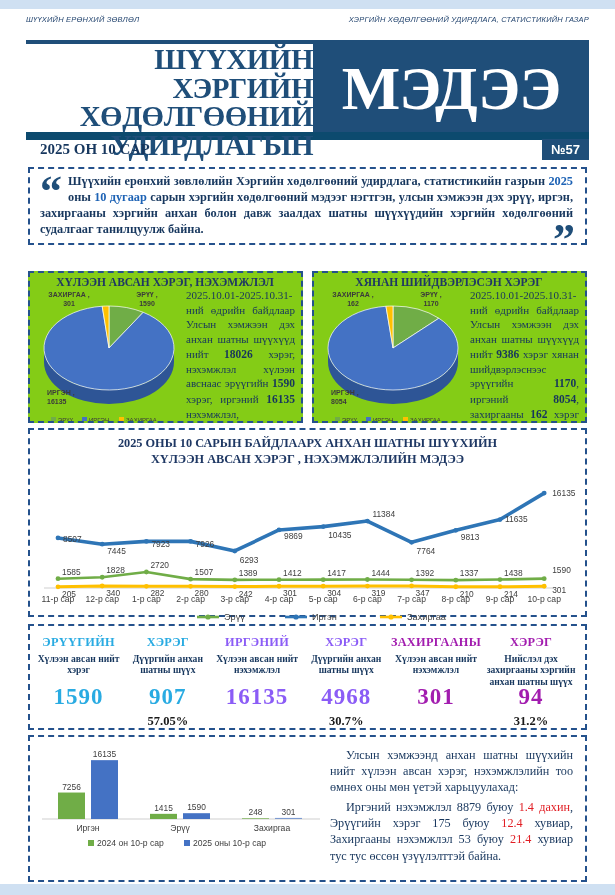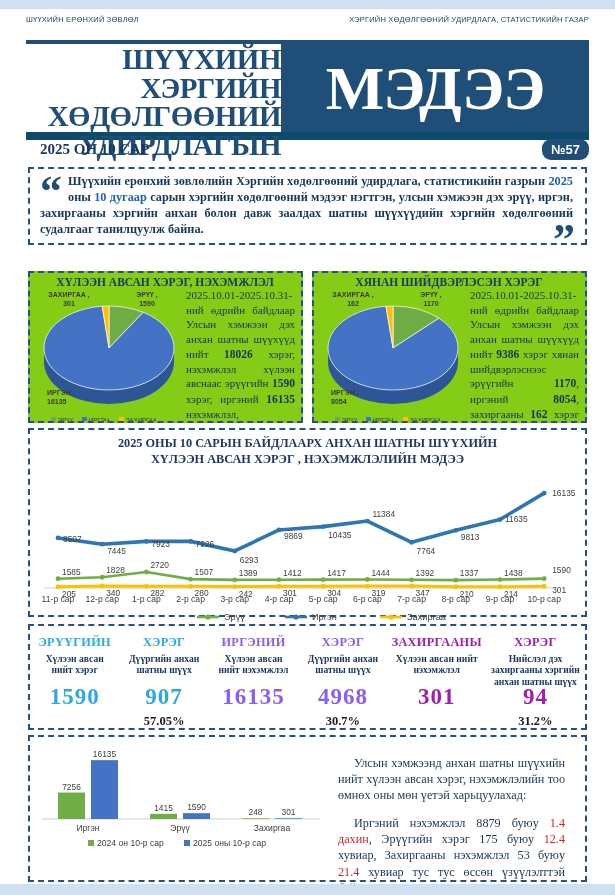--- a/index.html
+++ b/index.html
@@ -3,70 +3,70 @@
 <meta charset="utf-8">
 <style>
   html,body{margin:0;padding:0;background:#fff;}
   .sheet{position:relative;width:615px;height:895px;background:#ffffff;overflow:hidden;
          font-family:"Liberation Serif",serif;}
   .strip{position:absolute;left:0;width:615px;background:#cfe0f2;}
   .strip.top{top:0;height:9px;}
   .strip.bottom{bottom:0;height:11px;}
 
   .meta-row{position:absolute;top:15px;left:26px;right:26px;display:flex;justify-content:space-between;
-            font-family:"Liberation Sans",sans-serif;font-size:7.5px;color:#24456f;letter-spacing:.2px;}
+            font-family:"Liberation Sans",sans-serif;font-size:7.5px;color:#24456f;letter-spacing:.2px;font-style:italic;}
 
   .masthead{position:absolute;top:40px;left:26px;right:26px;height:88px;display:flex;
             border-top:4px solid #1f4e79;border-bottom:8px solid #0c4a6e;}
   .mast-left{flex:1;text-align:right;color:#1f4e79;font-weight:bold;font-size:29px;line-height:28.5px;
              letter-spacing:-.5px;padding-top:1px;}
-  .mast-box{width:308px;background:#1f4e79;color:#fff;display:flex;align-items:center;justify-content:center;
+  .mast-box{width:276px;background:#1f4e79;color:#fff;display:flex;align-items:center;justify-content:center;
             font-weight:bold;font-size:62px;letter-spacing:-1px;}
 
   .period-row{position:absolute;top:139px;left:26px;right:26px;display:flex;justify-content:space-between;align-items:center;gap:47px;}
   .period{font-size:15px;font-weight:bold;color:#17375e;padding-left:14px;}
   .issue{background:#1f4e79;color:#fff;font-weight:bold;font-size:13px;padding:3px 9px;
-         font-family:"Liberation Sans",sans-serif;border-radius:9px;}
+         font-family:"Liberation Sans",sans-serif;}
 
   .box-dashed{border:2px dashed #24518c;box-sizing:border-box;}
 
   .intro{position:absolute;top:167px;left:28px;right:28px;height:78px;padding:5px 12px 4px 10px;color:#17375e;}
   .intro p{margin:0;font-size:12.3px;line-height:1.3;text-align:justify;font-weight:bold;}
   .oq{float:left;font-size:44px;line-height:.55;color:#1f4e79;font-weight:bold;margin:6px 6px 0 0;}
   .cq{position:absolute;right:10px;bottom:-8px;font-size:44px;color:#1f4e79;font-weight:bold;line-height:.5;}
   .hl-blue{color:#1e63b5;}
 
   .pie-row{position:absolute;top:251px;left:28px;right:28px;height:172px;display:flex;gap:9px;}
   .pie-box{flex:1;padding:3px 6px 2px 5px;overflow:hidden;background:#84cc16;margin-top:20px;}
   .box-title{text-align:center;font-weight:bold;color:#1f3864;font-size:11.5px;}
   .pie-box svg{float:left;margin:0 3px 0 0;}
   .pie-text{margin:0;font-size:11px;line-height:1.33;text-align:justify;color:#17365d;}
   .pie-text b{font-size:11.5px;}
 
   .line-box{position:absolute;top:428px;left:28px;right:28px;height:189px;padding-top:6px;text-align:center;}
   .line-box .box-title{font-size:12.3px;line-height:1.3;}
 
-  .stats-box{position:absolute;top:624px;left:28px;right:28px;height:106px;display:flex;gap:8px;
+  .stats-box{position:absolute;top:624px;left:28px;right:28px;height:106px;display:flex;gap:0;
              padding:9px 4px 0 4px;}
   .stat-col{flex:1;text-align:center;}
   .stat-col.wide{flex:1.12;}
   .stat-head{font-size:12.3px;font-weight:bold;letter-spacing:.3px;}
   .stat-sub{font-size:9.6px;font-weight:bold;color:#17375e;line-height:1.18;height:31px;padding-top:3px;}
   .stat-value{font-size:23px;font-weight:bold;letter-spacing:1px;}
   .stat-pct{font-size:12.5px;font-weight:bold;color:#1a1a1a;margin-top:4px;}
   .c-cyan .stat-head,.c-cyan .stat-value{color:#29abe2;}
   .c-red .stat-head,.c-red .stat-value{color:#8b5cf6;}
   .c-green .stat-head,.c-green .stat-value{color:#a21caf;}
 
   .compare-box{position:absolute;top:735px;left:28px;right:28px;height:147px;padding:4px 8px 2px 6px;}
   .compare-box .box-title{font-size:12.3px;line-height:1.3;}
   .cmp-flex{display:flex;margin-top:2px;}
   .cmp-chart{width:290px;flex:0 0 290px;}
   .cmp-text{flex:1;font-size:12.2px;line-height:1.32;text-align:justify;color:#17365d;}
-  .cmp-text p{margin:12px;text-indent:16px;}
+  .cmp-text p{margin:4px;text-indent:16px;}
   .red{color:#e11d23;}
 
   svg text{font-family:"Liberation Sans",sans-serif;}
 </style>
 </head>
 <body>
 
 <div class="sheet">
   <div class="strip top"></div>
 

